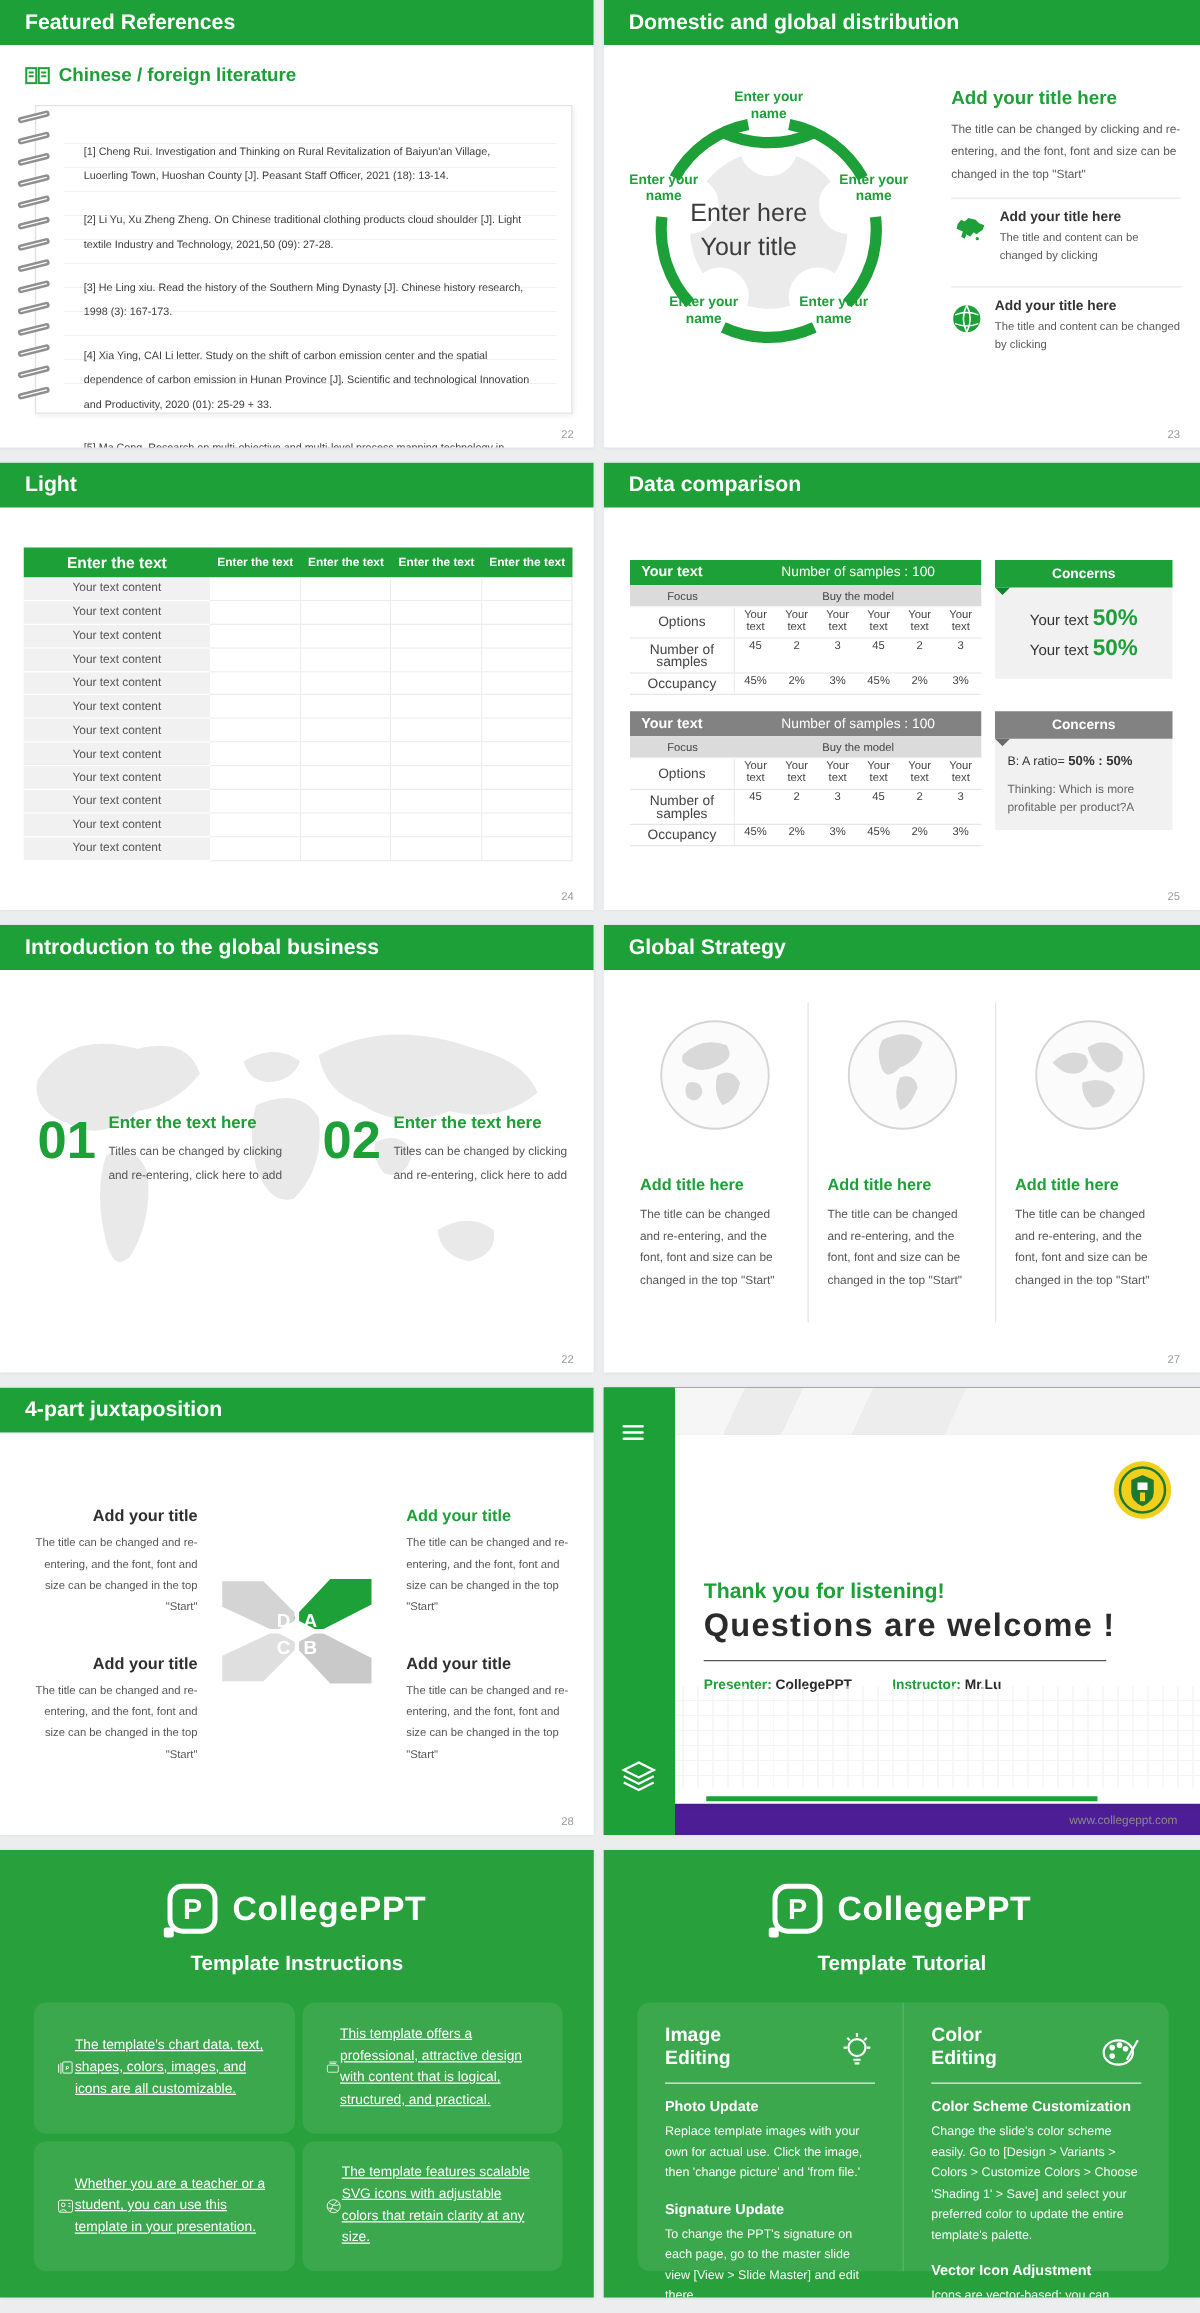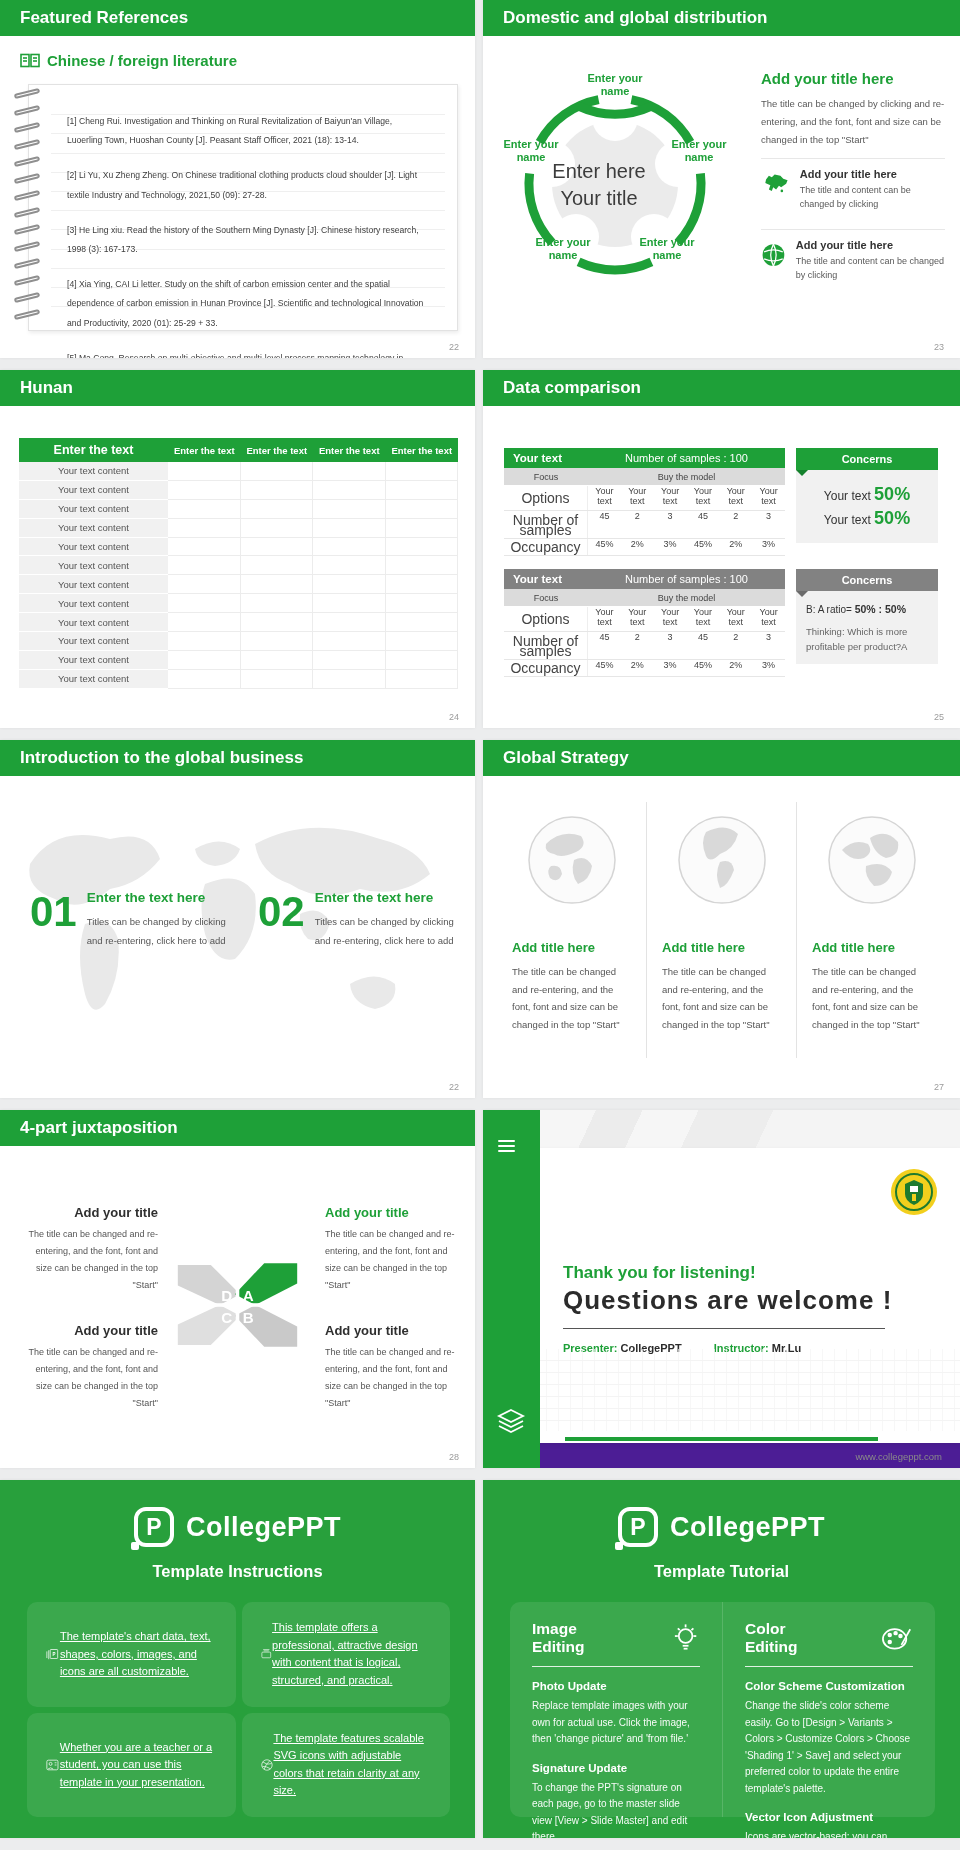--- a/index.html
+++ b/index.html
@@ -42,21 +42,21 @@
 
   
   .cmp-table { position:absolute; left:21px; width:281px; font-size:9px; color:#444; }
   .cmp-head { display:grid; grid-template-columns:84px 1fr; height:20px; color:#fff; align-items:center; }
   .cmp-head .l { font-weight:bold; font-size:11.5px; padding-left:9px; }
   .cmp-head .r { text-align:center; font-size:11px; }
   .g-theme .cmp-head { background:#1EA038; } .s-theme .cmp-head { background:#828282; }
   .cmp-focus { display:grid; grid-template-columns:84px 1fr; background:#DBDBDB; height:18px; align-items:center; text-align:center; border-bottom:1px solid #fff; }
   .cmp-row { display:grid; grid-template-columns:84px repeat(6,1fr); border-bottom:1px solid #E6E6E6; background:#fff; }
   .cmp-row > div { display:flex; align-items:center; justify-content:center; text-align:center; border-right:1px solid #EEE; padding:2px 0; }
-  .cmp-row .lbl { font-size:14px; line-height:10px; }
+  .cmp-row .lbl { font-size:11px; line-height:10px; }
   .concerns { position:absolute; width:142px; height:107px; left:313px; }
   .concerns .ch { height:22px; color:#fff; font-weight:bold; font-size:11px; text-align:center; line-height:22px; position:relative; }
   .g-theme2 .ch { background:#1EA038; } .s-theme2 .ch { background:#828282; }
   .g-theme2 .ch::after, .s-theme2 .ch::after { content:""; position:absolute; left:0; top:22px; border:6px solid transparent; border-top-color:inherit; }
   .g-theme2 .ch::after { border-top-color:#14812C; } .s-theme2 .ch::after { border-top-color:#6b6b6b; }
   .concerns .cb { background:#F1F1F1; height:73px; }
   .cb.centered { display:flex; flex-direction:column; align-items:center; justify-content:center; gap:3px; }
   .c-line { font-size:12px; color:#333; }
   .c-line .pct { color:#1EA038; font-size:18px; font-weight:bold; }
   .cb.texty { padding:12px 10px; }
@@ -116,21 +116,21 @@
   .logo-badge { position:relative; width:40px; height:40px; border:4px solid #fff; border-radius:12px; display:flex; align-items:center; justify-content:center; font-size:23px; font-weight:bold; color:#fff; }
   .logo-badge::after { content:""; position:absolute; left:-7px; bottom:-7px; width:8px; height:8px; background:#fff; border-radius:2px; }
   .logo-word { font-size:27px; font-weight:bold; letter-spacing:.5px; }
   .info-heading { text-align:center; font-size:16.5px; font-weight:bold; margin-top:15px; }
   .cards { position:absolute; left:27px; right:25px; top:122px; bottom:21px; display:grid; grid-template-columns:1fr 1fr; grid-template-rows:1fr 1fr; gap:6px; }
   .card { background:rgba(255,255,255,.09); border-radius:10px; padding:16px 18px; display:flex; align-items:center;text-decoration:underline; }
   .card .ct { font-size:11px; line-height:17.5px; }
   .tut-panel { position:absolute; left:27px; right:25px; top:122px; bottom:21px; background:rgba(255,255,255,.09); border-radius:10px; display:flex; }
   .tut-col { flex:1; padding:18px 22px 10px; }
   .tut-col + .tut-col { border-left:1px solid rgba(255,255,255,.15); }
-  .tut-head { display:flex; justify-content:space-between; align-items:center;gap:40px; }
+  .tut-head { display:flex; justify-content:space-between; align-items:flex-end;gap:40px; }
   .tut-head .tt { font-size:15.5px; font-weight:bold; }
   .tut-rule { height:1px; background:rgba(255,255,255,.85); margin:10px 0 13px; }
   .tut-sec .st { font-size:11.5px; font-weight:bold; margin-bottom:6px; }
   .tut-sec .sb { font-size:10px; line-height:16.5px; color:rgba(255,255,255,.96); }
   .tut-sec + .tut-sec { margin-top:14px; }
 </style>
 </head>
 <body>
 
 <div class="board">
@@ -235,21 +235,21 @@
         <div>
           <div class="it">Add your title here</div>
           <div class="ib">The title and content can be changed by clicking</div>
         </div>
       </div>
     </div>
     <div class="page-num">23</div>
   </div>
 
   <div class="slide">
-    <div class="slide-header">Hunan</div>
+    <div class="slide-header">Light</div>
     <div class="form-table">
       <div class="f-head">
         <div class="fh0">Enter the text</div>
         <div>Enter the text</div>
         <div>Enter the text</div>
         <div>Enter the text</div>
         <div>Enter the text</div>
       </div>
       <div>
           <div class="f-row">

